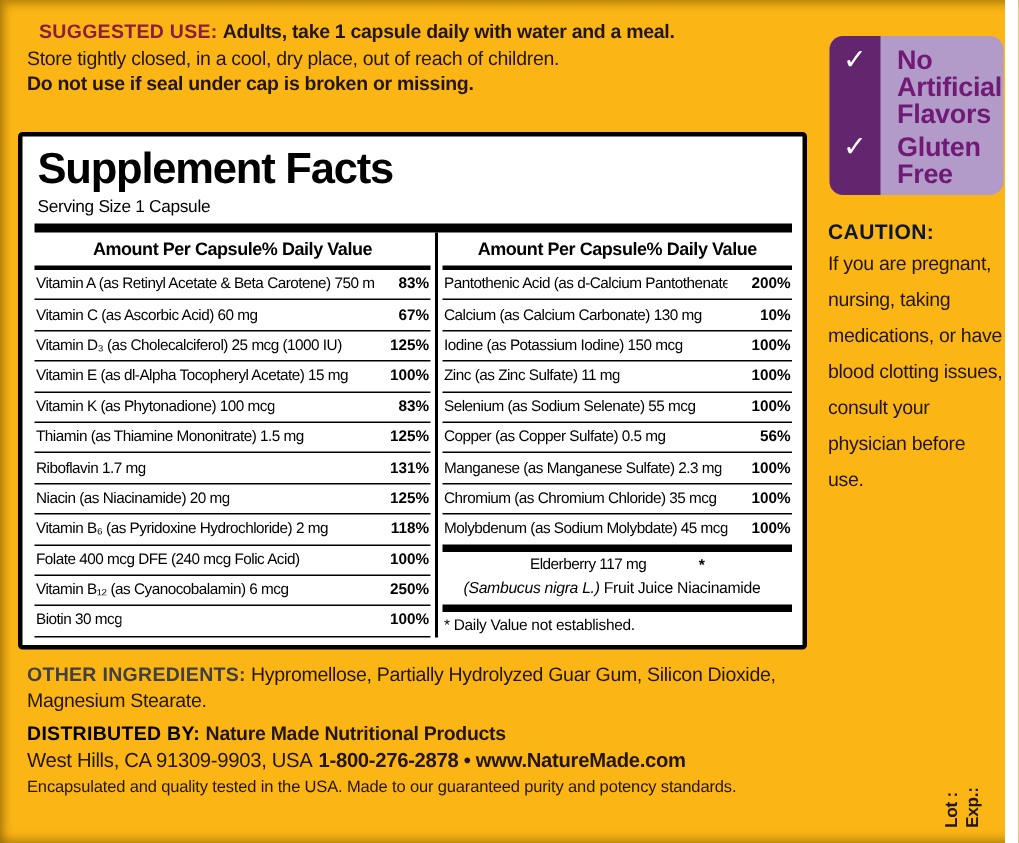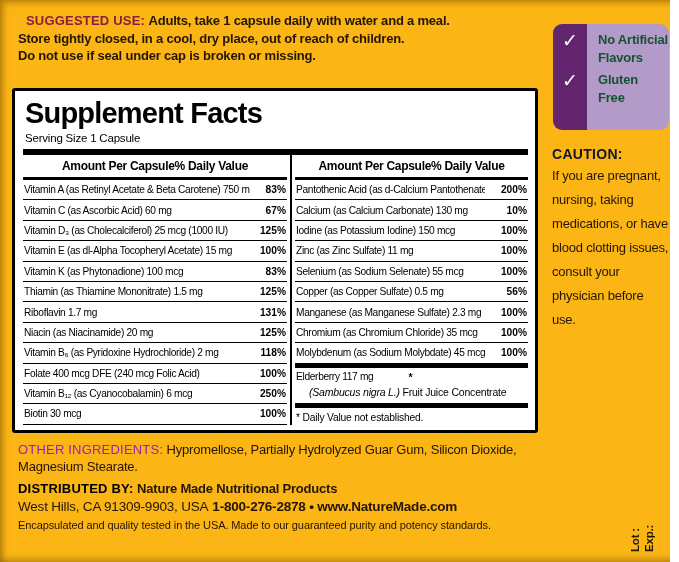--- a/index.html
+++ b/index.html
@@ -11,30 +11,30 @@
   .edge-shadow{
     position:absolute;inset:0;pointer-events:none;
     box-shadow:inset 3px 3px 6px rgba(110,75,0,.45), inset -1px -3px 6px rgba(110,75,0,.4);
   }
   .white-strip{position:absolute;top:0;right:0;width:9px;height:562px;background:#ffffff;}
 
   
   .suggested{position:absolute;left:18px;top:12px;width:525px;color:#241505;font-size:13px;line-height:17.5px;letter-spacing:-.2px;}
   .suggested .lbl{color:#8B1E3F;font-weight:bold;letter-spacing:.2px;margin-left:8px;}
   .suggested .b{font-weight:bold;}
-  .suggested .m{font-weight:bold;}
+  .suggested .m{font-weight:normal;}
 
   
   .badge{position:absolute;left:553px;top:24px;width:116px;height:106px;background:#B29BC9;border-radius:9px;}
   .badge .strip{position:absolute;left:0;top:0;bottom:0;width:34px;background:#63256E;border-radius:9px 0 0 9px;}
   .badge .rows{position:relative;padding-top:7px;}
   .badge .brow{display:flex;align-items:flex-start;}
   .badge .brow + .brow{margin-top:4px;}
   .badge .check{width:34px;text-align:center;color:#fff;font-weight:bold;font-size:19px;line-height:20px;flex:0 0 34px;}
-  .badge .blabel{font-weight:bold;font-size:13px;line-height:18px;color:#14532d;margin-left:11px;width:70px;letter-spacing:-.2px;}
+  .badge .blabel{font-weight:bold;font-size:18px;line-height:18px;color:#701a75;margin-left:11px;width:70px;letter-spacing:-.2px;}
 
   
   .caution{position:absolute;left:552px;top:146px;width:118px;color:#241505;}
   .caution .lbl{color:#0f172a;font-weight:bold;font-size:14px;letter-spacing:.3px;display:block;margin-bottom:2px;}
   .caution .txt{font-size:13px;line-height:24px;letter-spacing:-.2px;}
 
   
   .panel{
     position:absolute;left:12px;top:88px;width:526px;height:345px;
     background:#ffffff;border:3px solid #000;border-radius:3px;box-sizing:border-box;
@@ -47,30 +47,30 @@
   .cols{display:flex;}
   .col{flex:1;min-width:0;}
   .col-left{flex:0 0 264px;}
   .vdiv{width:2px;background:#000;margin:0 3px;}
   .thead{display:flex;justify-content:center;align-items:center;height:22px;border-bottom:3px solid #000;font-weight:bold;font-size:12px;letter-spacing:-.3px;padding:0 1px;}
   .trow{display:flex;justify-content:space-between;align-items:center;height:19.4px;border-bottom:1px solid #000;padding:0 1px;white-space:nowrap;}
   .tname{font-size:10.2px;letter-spacing:-.33px;overflow:hidden;}
   .tdv{font-weight:bold;font-size:10.2px;margin-left:16px;flex:0 0 auto;}
   .rows-right .trow:last-child{border-bottom:none;}
   .eld{padding:3px 1px 5px 1px;}
-  .eld-l1{display:flex;justify-content:flex-start;align-items:center;font-size:10.5px;letter-spacing:-.2px;gap:35px;}
+  .eld-l1{display:flex;justify-content:center;align-items:center;font-size:10.5px;letter-spacing:-.2px;gap:35px;}
   .eld-l1 .star{font-weight:bold;}
   .eld-l2{font-size:10.5px;letter-spacing:-.2px;padding-left:13px;margin-top:3px;}
   .eld-l2 .it{font-style:italic;}
   .footnote{font-size:10.3px;letter-spacing:-.2px;padding:4px 1px 0 1px;}
 
   
   .bottom{position:absolute;left:18px;top:441px;width:536px;color:#241505;}
   .oi{font-size:13px;line-height:17px;letter-spacing:-.2px;}
-  .oi .lbl{color:#a21caf;font-weight:normal;letter-spacing:.2px;}
+  .oi .lbl{color:#404040;font-weight:bold;letter-spacing:.2px;}
   .dist{margin-top:5px;font-size:13px;line-height:17px;}
   .dist .lbl{color:#000000;font-weight:bold;letter-spacing:.2px;}
   .dist .co{font-weight:bold;letter-spacing:-.2px;}
   .addr{font-size:13.5px;line-height:17px;letter-spacing:-.2px;margin-top:1px;}
   .addr .bold{font-weight:bold;margin-left:4px;}
   .quality{font-size:11px;letter-spacing:-.1px;margin-top:4px;}
 
   
   .lotexp{
     position:absolute;left:612px;top:492px;width:60px;height:60px;
@@ -236,21 +236,21 @@
             <span class="tdv">100%</span>
           </div>
         </div>
       <div class="bar5"></div>
       <div class="eld">
         <div class="eld-l1">
           <span class="tname">Elderberry 117 mg</span>
           <span class="star">*</span>
         </div>
         <div class="eld-l2">
-          <span class="it">(Sambucus nigra L.)</span><span> Fruit Juice Concentrate</span>
+          <span class="it">(Sambucus nigra L.)</span><span> Fruit Juice Niacinamide</span>
         </div>
       </div>
       <div class="bar5"></div>
       <div class="footnote">* Daily Value not established.</div>
     </div>
   </div>
 </div>
 
 <div class="bottom">
   <div class="oi">

